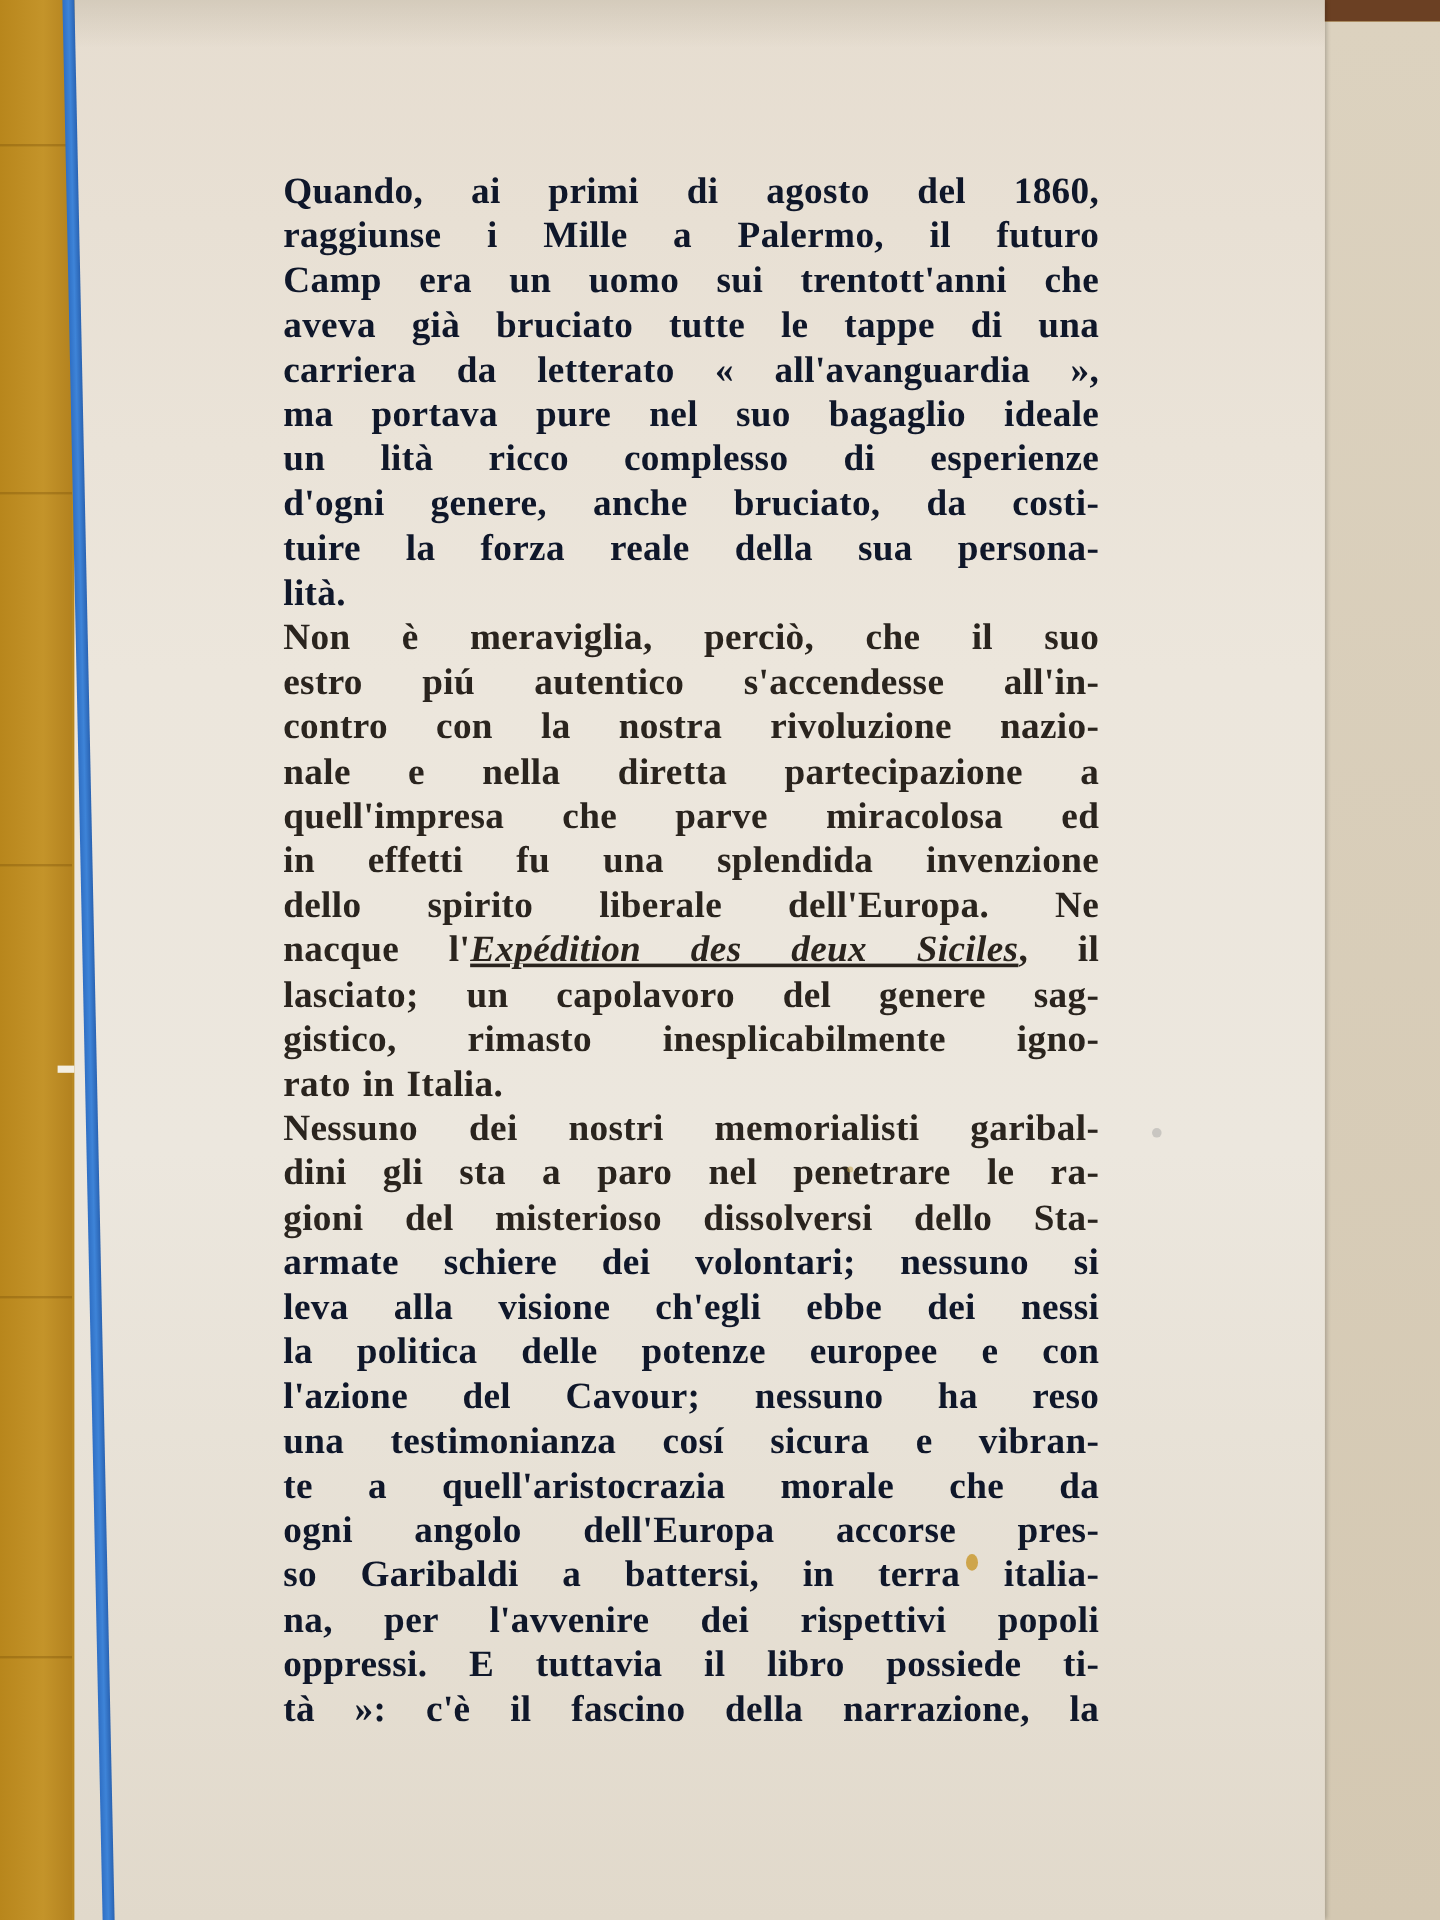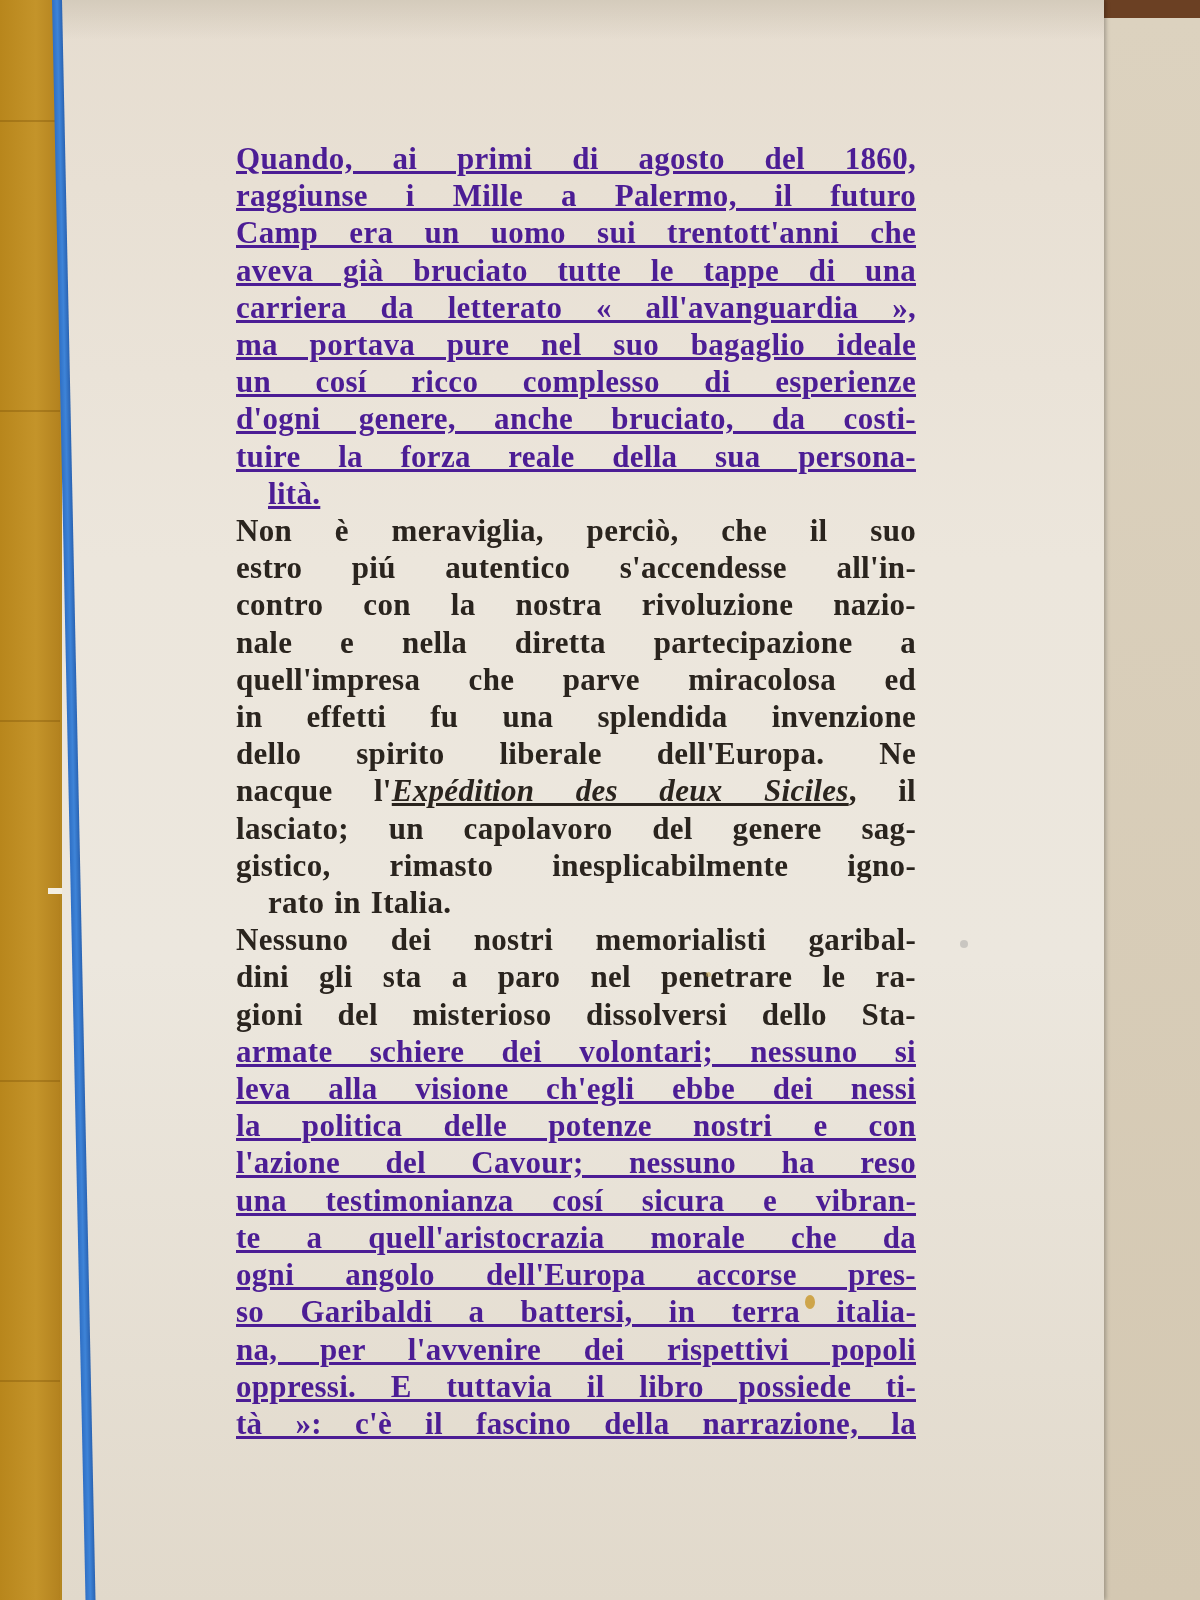--- a/index.html
+++ b/index.html
@@ -90,23 +90,22 @@
     .line {
       display: block;
       text-align: justify;
       text-align-last: justify;
       white-space: nowrap;
       letter-spacing: 0.3px;
       word-spacing: 2px;
     }
     .line.last {
       text-align-last: left;
-      margin-left: 32px;
     }
-    .line.faint { color: #4c1d95; font-weight: bold; text-decoration: underline; }
+    .line.faint { color: #0f172a; font-weight: bold; }
     .line .italic { font-style: italic; text-decoration: underline; }
     .stain {
       position: absolute;
       left: 805px;
       top: 1295px;
       width: 10px;
       height: 14px;
       border-radius: 50%;
       background: rgba(200,150,40,0.8);
     }
@@ -146,21 +145,21 @@
 
 <div class="text-block">
 
   <div>
     <span class="line faint">Quando, ai primi di agosto del 1860,</span>
     <span class="line faint">raggiunse i Mille a Palermo, il futuro</span>
     <span class="line faint">Camp era un uomo sui trentott'anni che</span>
     <span class="line faint">aveva già bruciato tutte le tappe di una</span>
     <span class="line faint">carriera da letterato « all'avanguardia »,</span>
     <span class="line faint">ma portava pure nel suo bagaglio ideale</span>
-    <span class="line faint">un cosí ricco complesso di esperienze</span>
+    <span class="line faint">un lità ricco complesso di esperienze</span>
     <span class="line faint">d'ogni genere, anche bruciato, da costi-</span>
     <span class="line faint">tuire la forza reale della sua persona-</span>
     <span class="line faint last">lità.</span>
   </div>
 
   <div>
     <span class="line">Non è meraviglia, perciò, che il suo</span>
     <span class="line">estro piú autentico s'accendesse all'in-</span>
     <span class="line">contro con la nostra rivoluzione nazio-</span>
     <span class="line">nale e nella diretta partecipazione a</span>
@@ -172,21 +171,21 @@
     <span class="line">gistico, rimasto inesplicabilmente igno-</span>
     <span class="line last">rato in Italia.</span>
   </div>
 
   <div>
     <span class="line">Nessuno dei nostri memorialisti garibal-</span>
     <span class="line">dini gli sta a paro nel penetrare le ra-</span>
     <span class="line">gioni del misterioso dissolversi dello Sta-</span>
     <span class="line faint">armate schiere dei volontari; nessuno si</span>
     <span class="line faint">leva alla visione ch'egli ebbe dei nessi</span>
-    <span class="line faint">la politica delle potenze nostri e con</span>
+    <span class="line faint">la politica delle potenze europee e con</span>
     <span class="line faint">l'azione del Cavour; nessuno ha reso</span>
     <span class="line faint">una testimonianza cosí sicura e vibran-</span>
     <span class="line faint">te a quell'aristocrazia morale che da</span>
     <span class="line faint">ogni angolo dell'Europa accorse pres-</span>
     <span class="line faint">so Garibaldi a battersi, in terra italia-</span>
     <span class="line faint">na, per l'avvenire dei rispettivi popoli</span>
     <span class="line faint">oppressi. E tuttavia il libro possiede ti-</span>
     <span class="line faint">tà »: c'è il fascino della narrazione, la</span>
   </div>
 </div>

